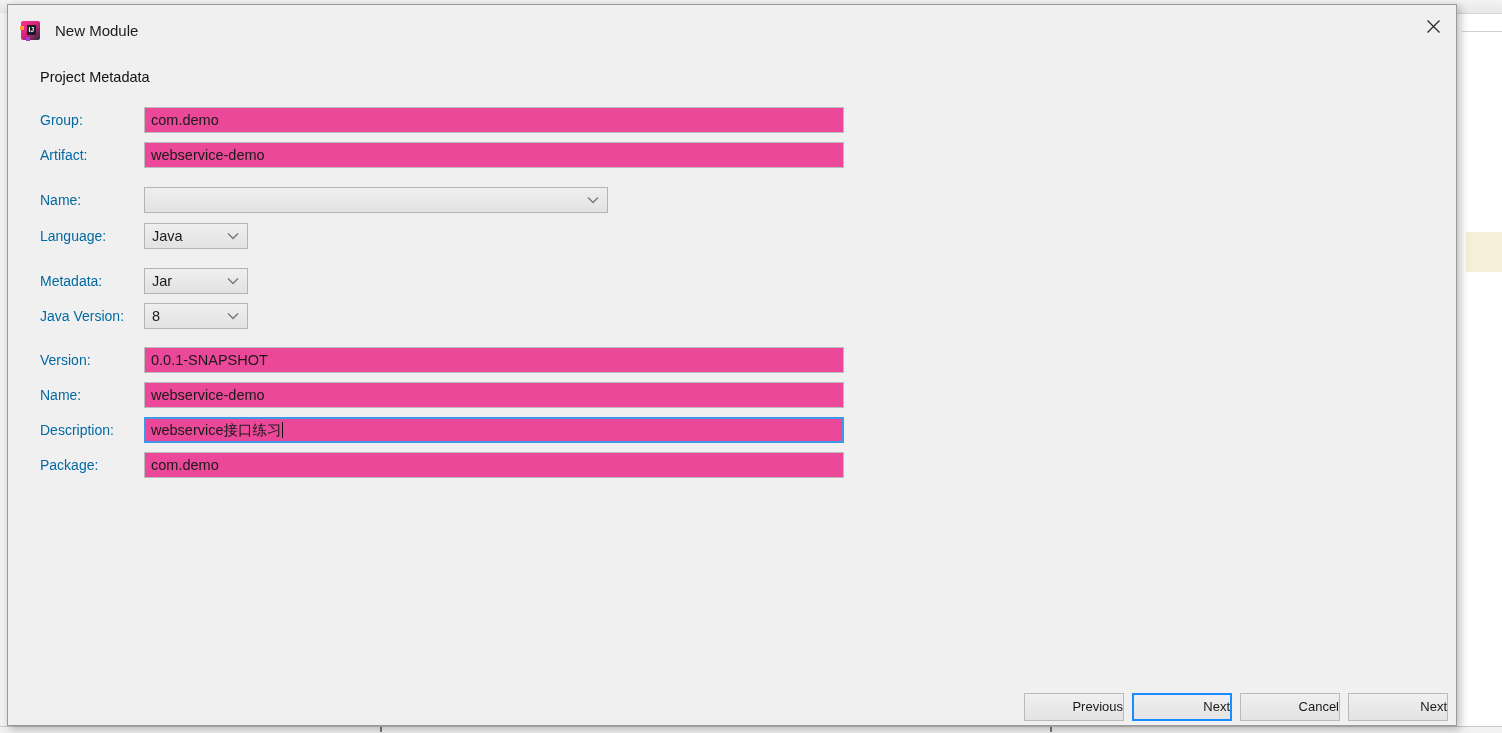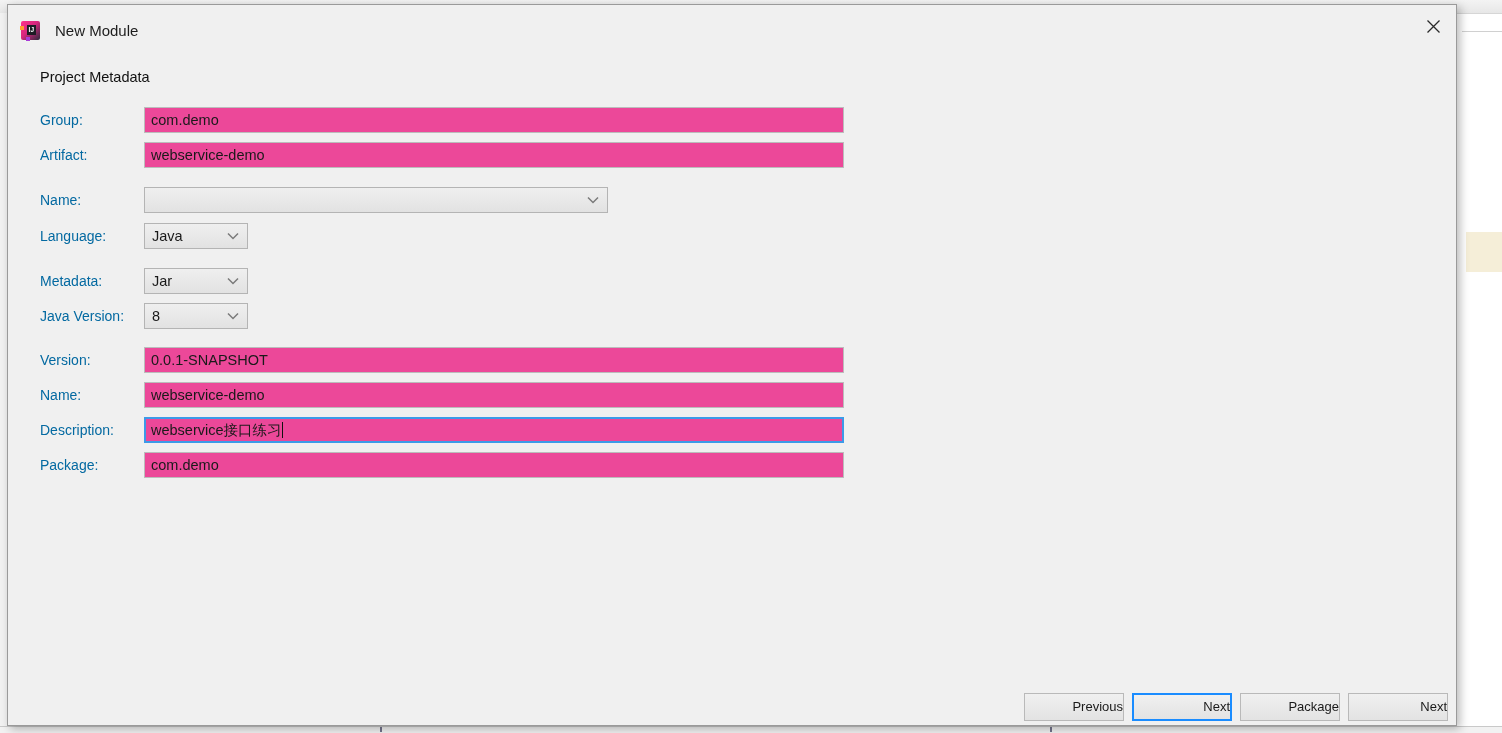--- a/index.html
+++ b/index.html
@@ -391,21 +391,21 @@
       <div class="row" style="top:447px">
         <span class="lbl">Package:</span>
         <div class="txt" style="width:700px">com.demo</div>
       </div>
 
     </div>
 
     <div class="btnbar">
       <div class="btn btn-prev">Previous</div>
       <div class="btn btn-next primary">Next</div>
-      <div class="btn btn-cancel">Package</div>
+      <div class="btn btn-cancel">Cancel</div>
       <div class="btn btn-help">Next</div>
     </div>
 
   </div>
 
   <div class="watermark">https://blog.csdn.net/Dust_from_fire</div>
 
 </div>
 
 </body></html>

